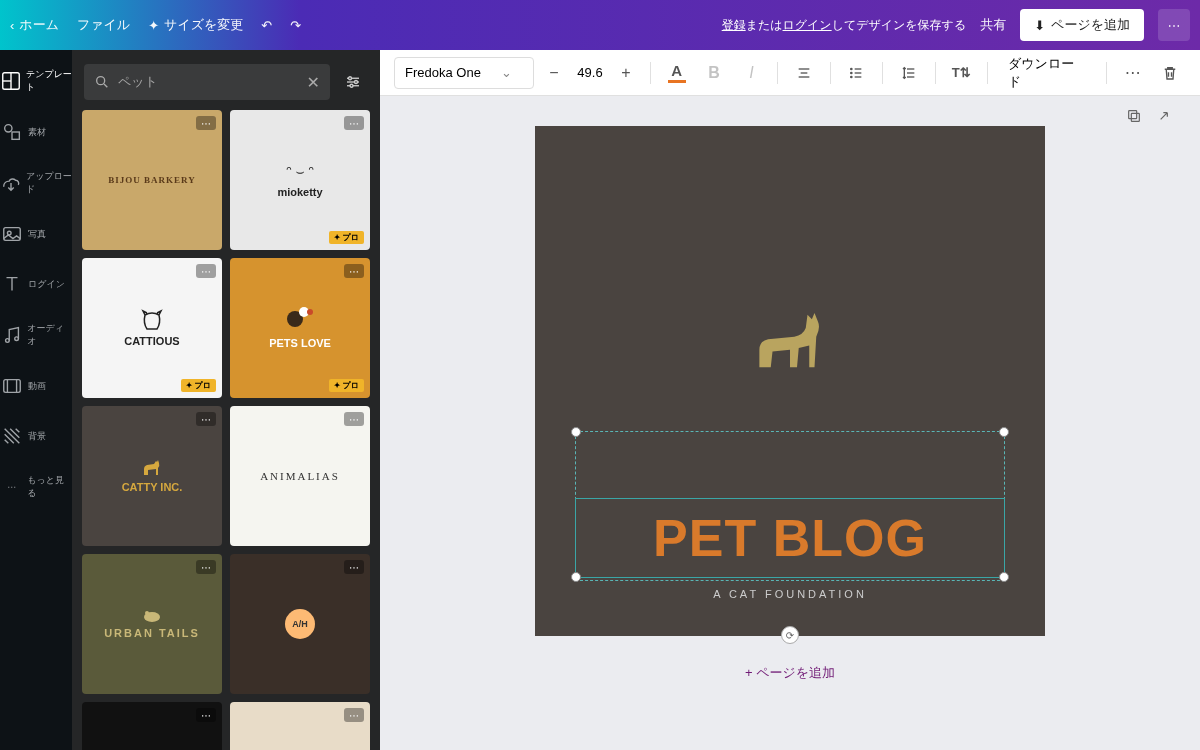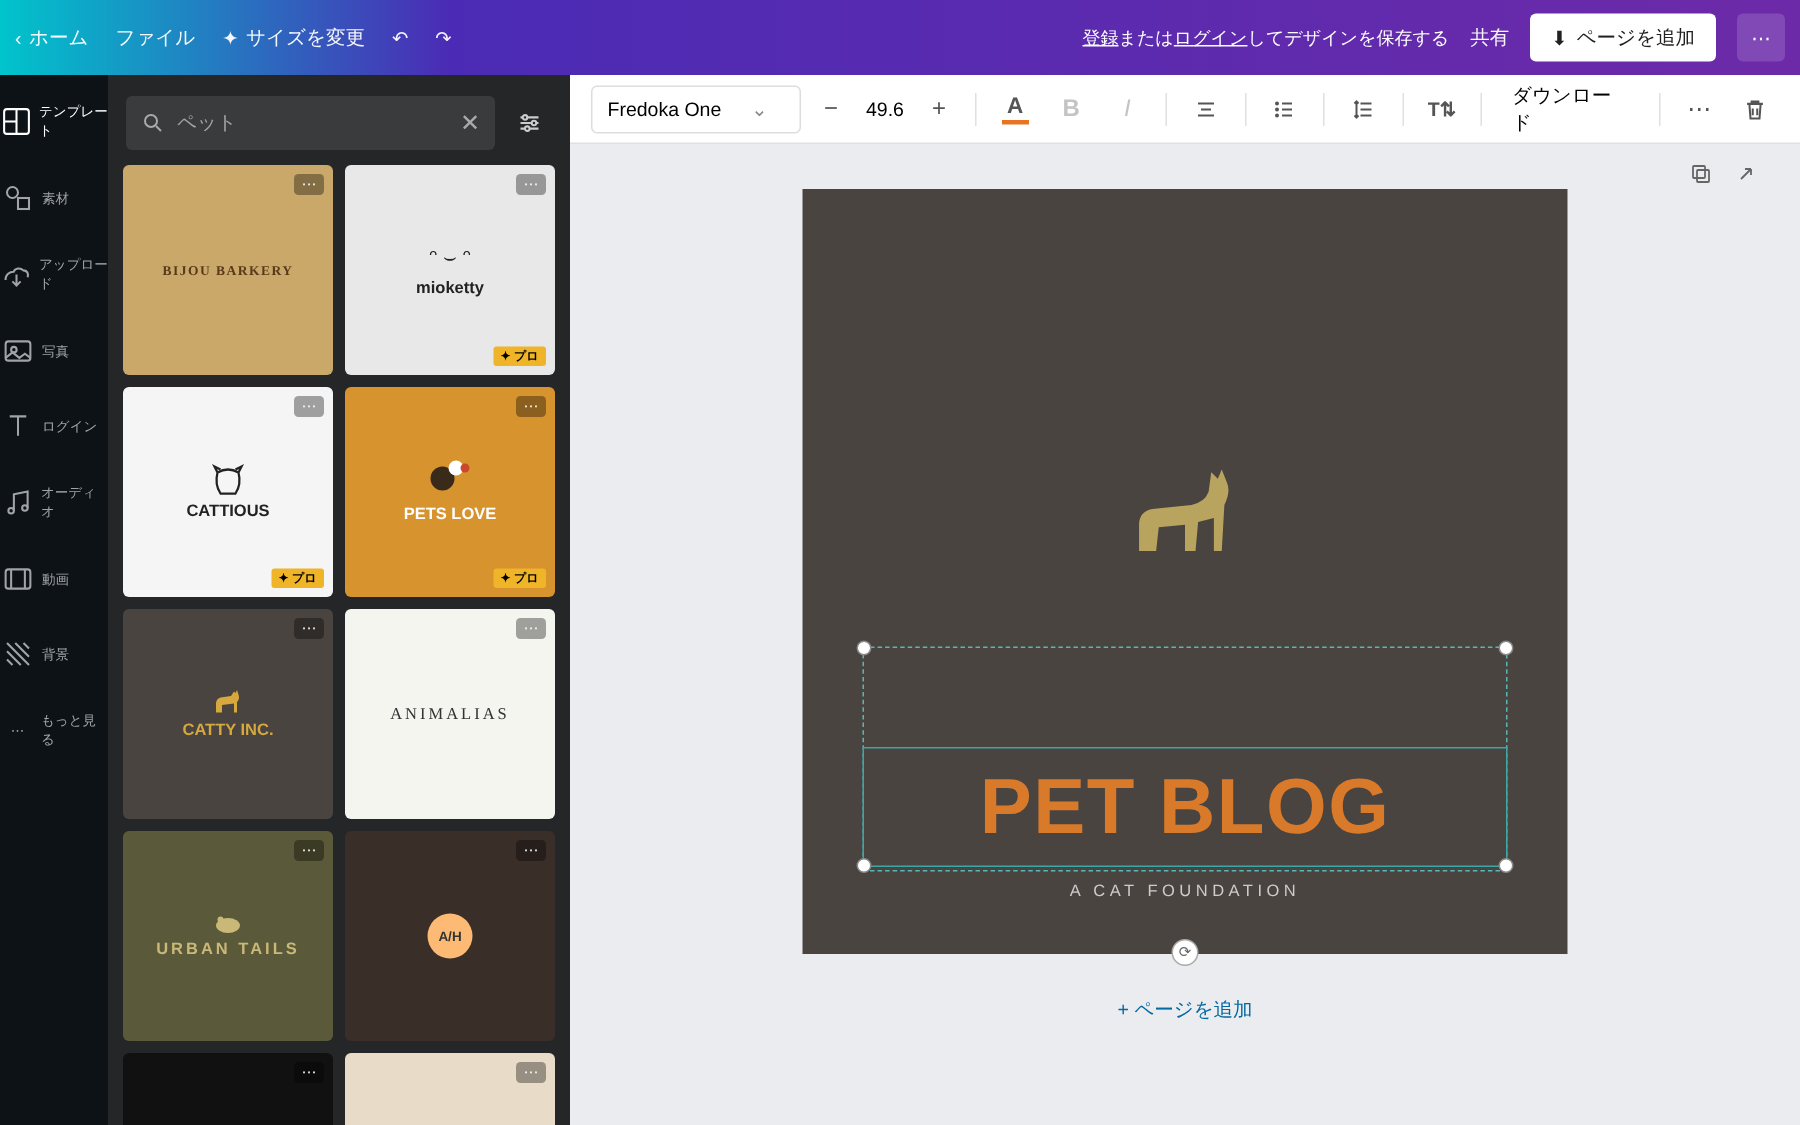--- a/index.html
+++ b/index.html
@@ -52,21 +52,21 @@
 .stage { flex:1; position:relative; overflow:auto; display:flex; flex-direction:column; align-items:center; padding-top:30px; }
 .stage-icons { position:absolute; top:12px; right:28px; display:flex; gap:14px; color:#666; }
 .artboard { width:510px; height:510px; background:#4a4440; position:relative; display:flex; flex-direction:column; align-items:center; justify-content:center; }
 .cat-svg { position:absolute; top:180px; }
 .headline-sel { position:absolute; top:305px; left:40px; right:40px; height:150px; border:1px dashed #5ab5b5; }
 .headline-inner { position:absolute; top:372px; left:40px; right:40px; height:80px; border:1px solid #3aa6a6; display:flex; align-items:center; justify-content:center; }
 .headline { color:#d97a2b; font-size:52px; font-weight:900; letter-spacing:1px; font-family:Arial Black,sans-serif; }
 .subline { position:absolute; top:462px; color:#ccc; font-size:11px; letter-spacing:3px; }
 .handle { width:10px; height:10px; background:#fff; border:1px solid #888; border-radius:50%; position:absolute; }
 .rot { width:18px; height:18px; border:1px solid #aaa; border-radius:50%; background:#fff; display:flex; align-items:center; justify-content:center; color:#666; font-size:10px; position:absolute; }
-.add-page { margin-top:20px; font-size:13px; color:#0369a1; cursor:pointer; padding:8px 20px; }
+.add-page { margin-top:20px; font-size:13px; color:#701a75; cursor:pointer; padding:8px 20px; }
 
 svg { display:block; }
 </style>
 </head>
 <body>
 
 <div class="top-header">
   <div class="hdr-left">
     <div class="hdr-item">
       <span>‹</span>

